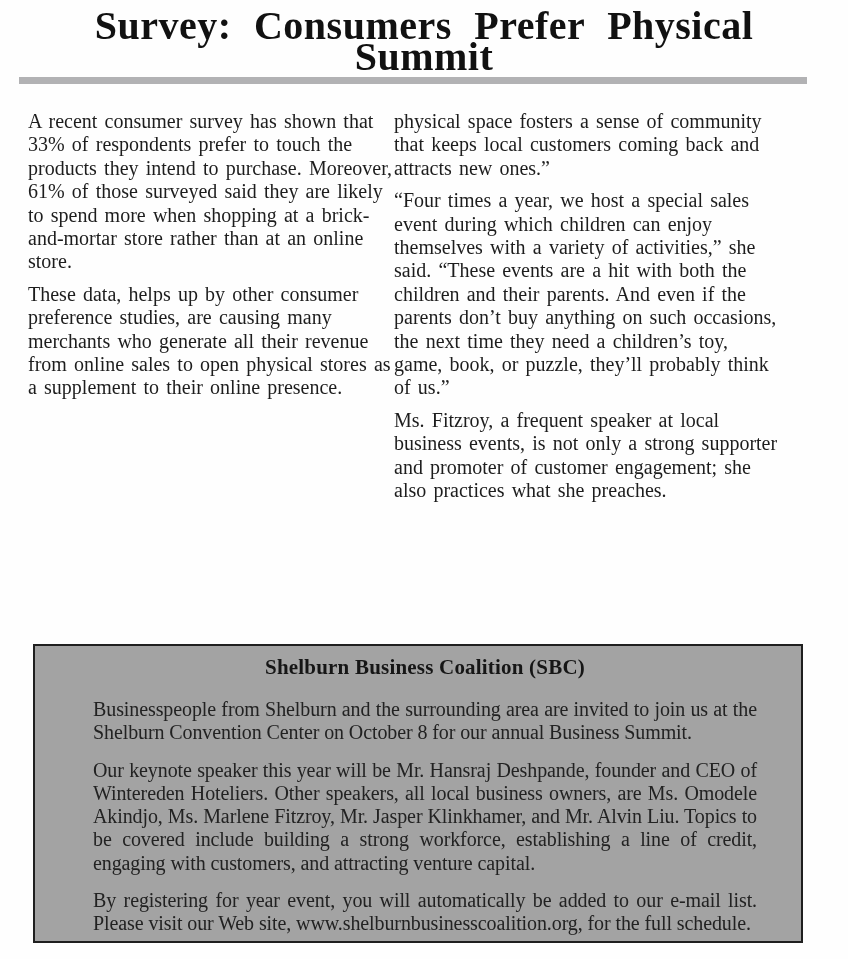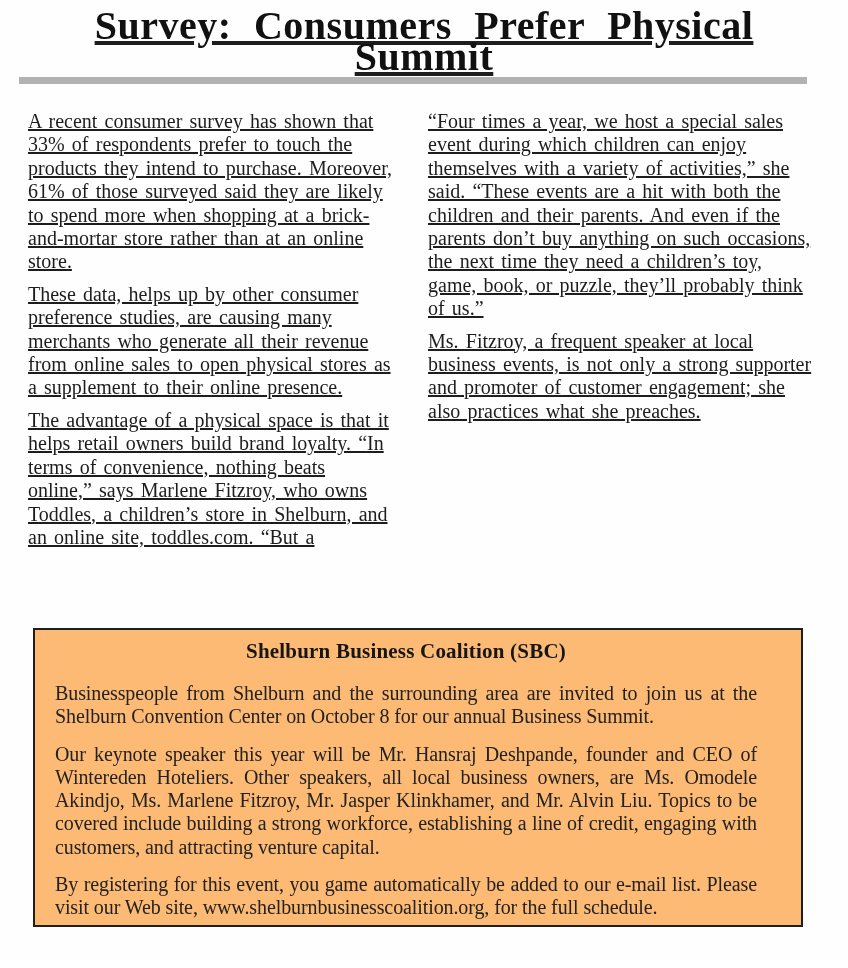--- a/index.html
+++ b/index.html
@@ -4,21 +4,20 @@
 <style>
   html, body { margin: 0; padding: 0; background: #ffffff; }
   .page {
     position: relative;
     width: 848px;
     height: 959px;
     background: #fefefe;
     font-family: "Liberation Serif", serif;
     color: #1d1d1d;
     overflow: hidden;
-    text-decoration: underline;
   }
   
   .headline {
     margin: 0;
     padding: 10px 20px 0 20px;
     text-align: center;
     font-size: 40px;
     line-height: 31px;
     font-weight: 700;
     letter-spacing: 0.5px;
@@ -31,43 +30,42 @@
     height: 7px;
     width: 788px;
     margin: 5px 0 0 19px;
     background: #b2b2b4;
   }
   
   .columns {
     display: flex;
     padding: 0 26px 0 28px;
     margin-top: 26px;
-    gap: 34px;
   }
   .col { flex: none; }
   .col-left  { width: 366px; }
   .col-right { width: 386px; }
   .col p {
     margin: 0 0 9px 0;
     font-size: 20px;
     line-height: 23.4px;
     word-spacing: 2.2px;
     text-align: left;
   }
   
   .notice {
     position: absolute;
     left: 33px;
-    top: 628px;
+    top: 644px;
     width: 770px;
     height: 299px;
     box-sizing: border-box;
     border: 2px solid #1f1f1f;
-    background: #fdba74;
-    padding: 9px 44px 0 20px;
+    background: #a3a3a3;
+    padding: 9px 44px 0 58px;
   }
   .notice h2 {
     margin: 0 0 18px 0;
     text-align: center;
     font-size: 21px;
     font-weight: 700;
     letter-spacing: 0.2px;
     color: #161616;
   }
   .notice p {
@@ -88,28 +86,28 @@
     <span>Survey: Consumers Prefer Physical</span>
     <span>Summit</span>
   </h1>
 
   <div class="title-rule"></div>
 
   <div class="columns">
     <div class="col col-left">
       <p>A recent consumer survey has shown that 33% of respondents prefer to touch the products they intend to purchase. Moreover, 61% of those surveyed said they are likely to spend more when shopping at a brick-and-mortar store rather than at an online store.</p>
       <p>These data, helps up by other consumer preference studies, are causing many merchants who generate all their revenue from online sales to open physical stores as a supplement to their online presence.</p>
-      <p>The advantage of a physical space is that it helps retail owners build brand loyalty. “In terms of convenience, nothing beats online,” says Marlene Fitzroy, who owns Toddles, a children’s store in Shelburn, and an online site, toddles.com. “But a</p>
     </div>
     <div class="col col-right">
+      <p>physical space fosters a sense of community that keeps local customers coming back and attracts new ones.”</p>
       <p>“Four times a year, we host a special sales event during which children can enjoy themselves with a variety of activities,” she said. “These events are a hit with both the children and their parents. And even if the parents don’t buy anything on such occasions, the next time they need a children’s toy, game, book, or puzzle, they’ll probably think of us.”</p>
       <p>Ms. Fitzroy, a frequent speaker at local business events, is not only a strong supporter and promoter of customer engagement; she also practices what she preaches.</p>
     </div>
   </div>
 
   <div class="notice">
     <h2>Shelburn Business Coalition (SBC)</h2>
     <p>Businesspeople from Shelburn and the surrounding area are invited to join us at the Shelburn Convention Center on October 8 for our annual Business Summit.</p>
     <p>Our keynote speaker this year will be Mr. Hansraj Deshpande, founder and CEO of Wintereden Hoteliers. Other speakers, all local business owners, are Ms. Omodele Akindjo, Ms. Marlene Fitzroy, Mr. Jasper Klinkhamer, and Mr. Alvin Liu. Topics to be covered include building a strong workforce, establishing a line of credit, engaging with customers, and attracting venture capital.</p>
-    <p>By registering for this event, you game automatically be added to our e-mail list. Please visit our Web site, www.shelburnbusinesscoalition.org, for the full schedule.</p>
+    <p>By registering for year event, you will automatically be added to our e-mail list. Please visit our Web site, www.shelburnbusinesscoalition.org, for the full schedule.</p>
   </div>
 
 </div>
 
 </body></html>

